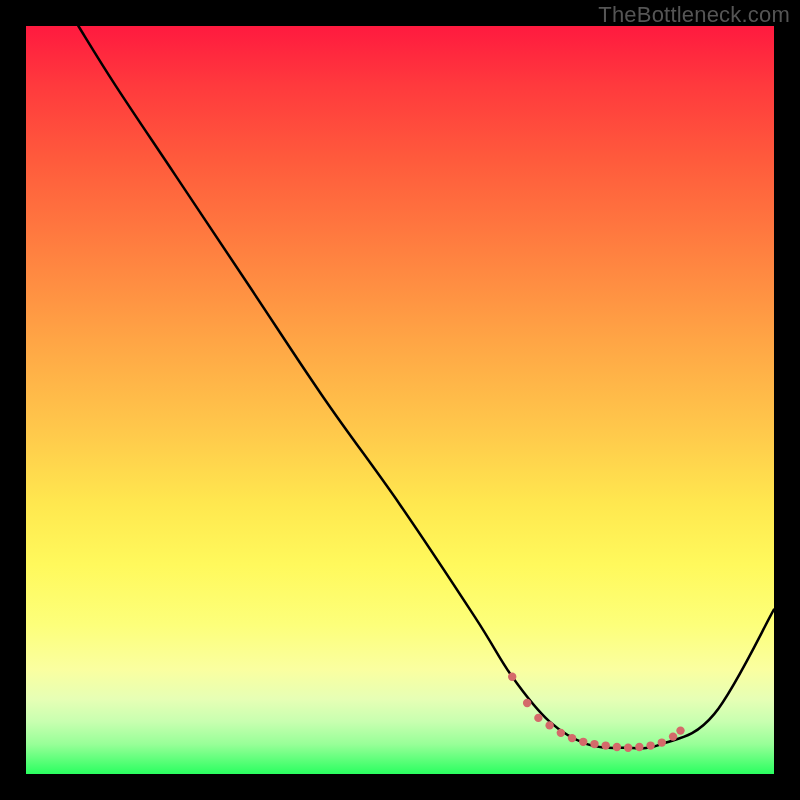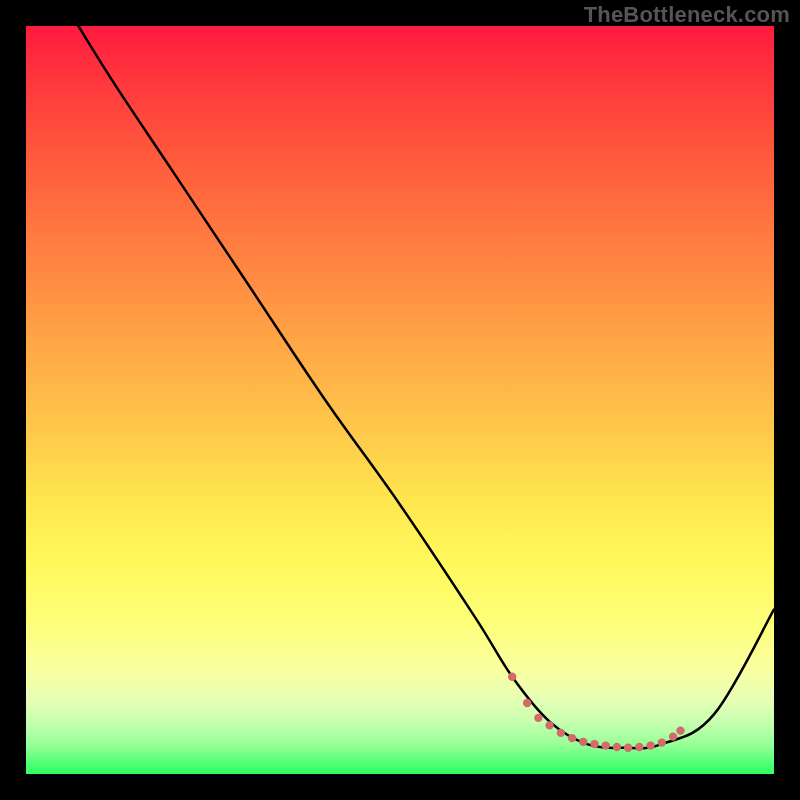--- a/index.html
+++ b/index.html
@@ -10,21 +10,21 @@
     position: relative;
     font-family: Arial, Helvetica, sans-serif;
     overflow: hidden;
   }
   .watermark {
     position: absolute;
     top: 2px;
     right: 10px;
     color: #555;
     font-size: 22px;
-    font-weight: 700;
+    font-weight: 400;
     letter-spacing: 0.2px;
     z-index: 10;
   }
   .plot-area {
     position: absolute;
     left: 26px;
     top: 26px;
     width: 748px;
     height: 748px;
     background: linear-gradient(to bottom,

